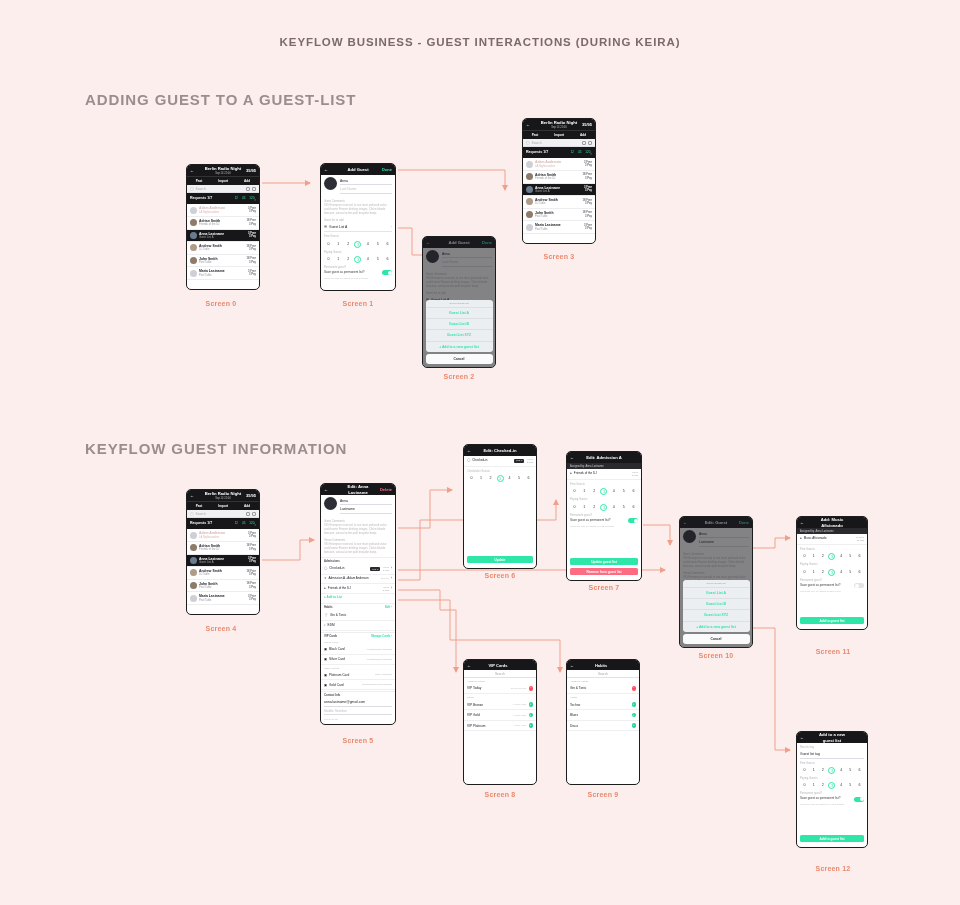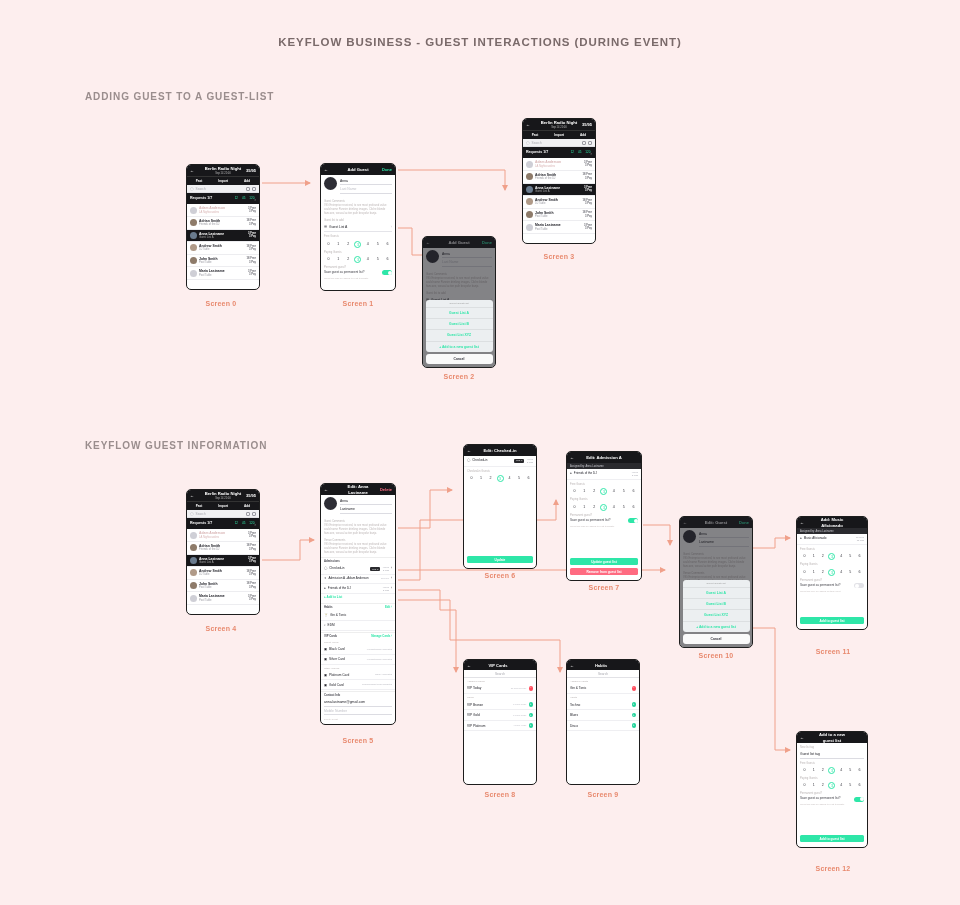--- a/index.html
+++ b/index.html
@@ -11,21 +11,21 @@
     color:#6b6b6b;
     position:relative;
     overflow:hidden;
   }
   .page-title{
     position:absolute; top:36px; left:0; width:100%;
     text-align:center; font-size:11.5px; letter-spacing:.9px;
     color:#7a6a6a; font-weight:600;
   }
   .section-title{
-    position:absolute; font-size:10px; letter-spacing:.9px;
+    position:absolute; font-size:15px; letter-spacing:.9px;
     color:#9a8d8d; font-weight:600;
   }
   #sec1{ left:85px; top:91px; }
   #sec2{ left:85px; top:440px; }
 
   
   .phone{
     position:absolute;
     background:#ffffff;
     border:1.5px solid #1d1d1d;
@@ -169,21 +169,21 @@
     <path d="M398,580 L420,580 L420,520 L556,520 L556,500"></path>
     <path d="M398,590 L440,590 L440,610 L456,610 L456,672"></path>
     <path d="M398,600 L450,600 L450,640 L560,640 L560,672"></path>
     <path d="M398,570 L600,570 L600,565 L640,565 L640,570 L665,570"></path>
     <path d="M643,525 L670,525 L670,545"></path>
     <path d="M752,548 L775,548 L775,538 L790,538"></path>
     <path d="M752,628 L775,628 L775,750 L790,750"></path>
   </g>
 </svg>
 
-<div class="page-title">KEYFLOW BUSINESS - GUEST INTERACTIONS (DURING EVENT)</div>
+<div class="page-title">KEYFLOW BUSINESS - GUEST INTERACTIONS (DURING KEIRA)</div>
 <div class="section-title" id="sec1">ADDING GUEST TO A GUEST-LIST</div>
 <div class="section-title" id="sec2">KEYFLOW GUEST INFORMATION</div>
 
 <div class="phone" style="left:186px; top:164px; width:74px; height:126px;">
   <div class="hdr">
     <span class="lft">←</span>
     <span class="ttl"><span>Berlin Radio Night</span><span class="sub">Sep 14 21:00</span></span>
     <span class="rgt">35/95</span>
   </div>
   <div class="toolbar">

